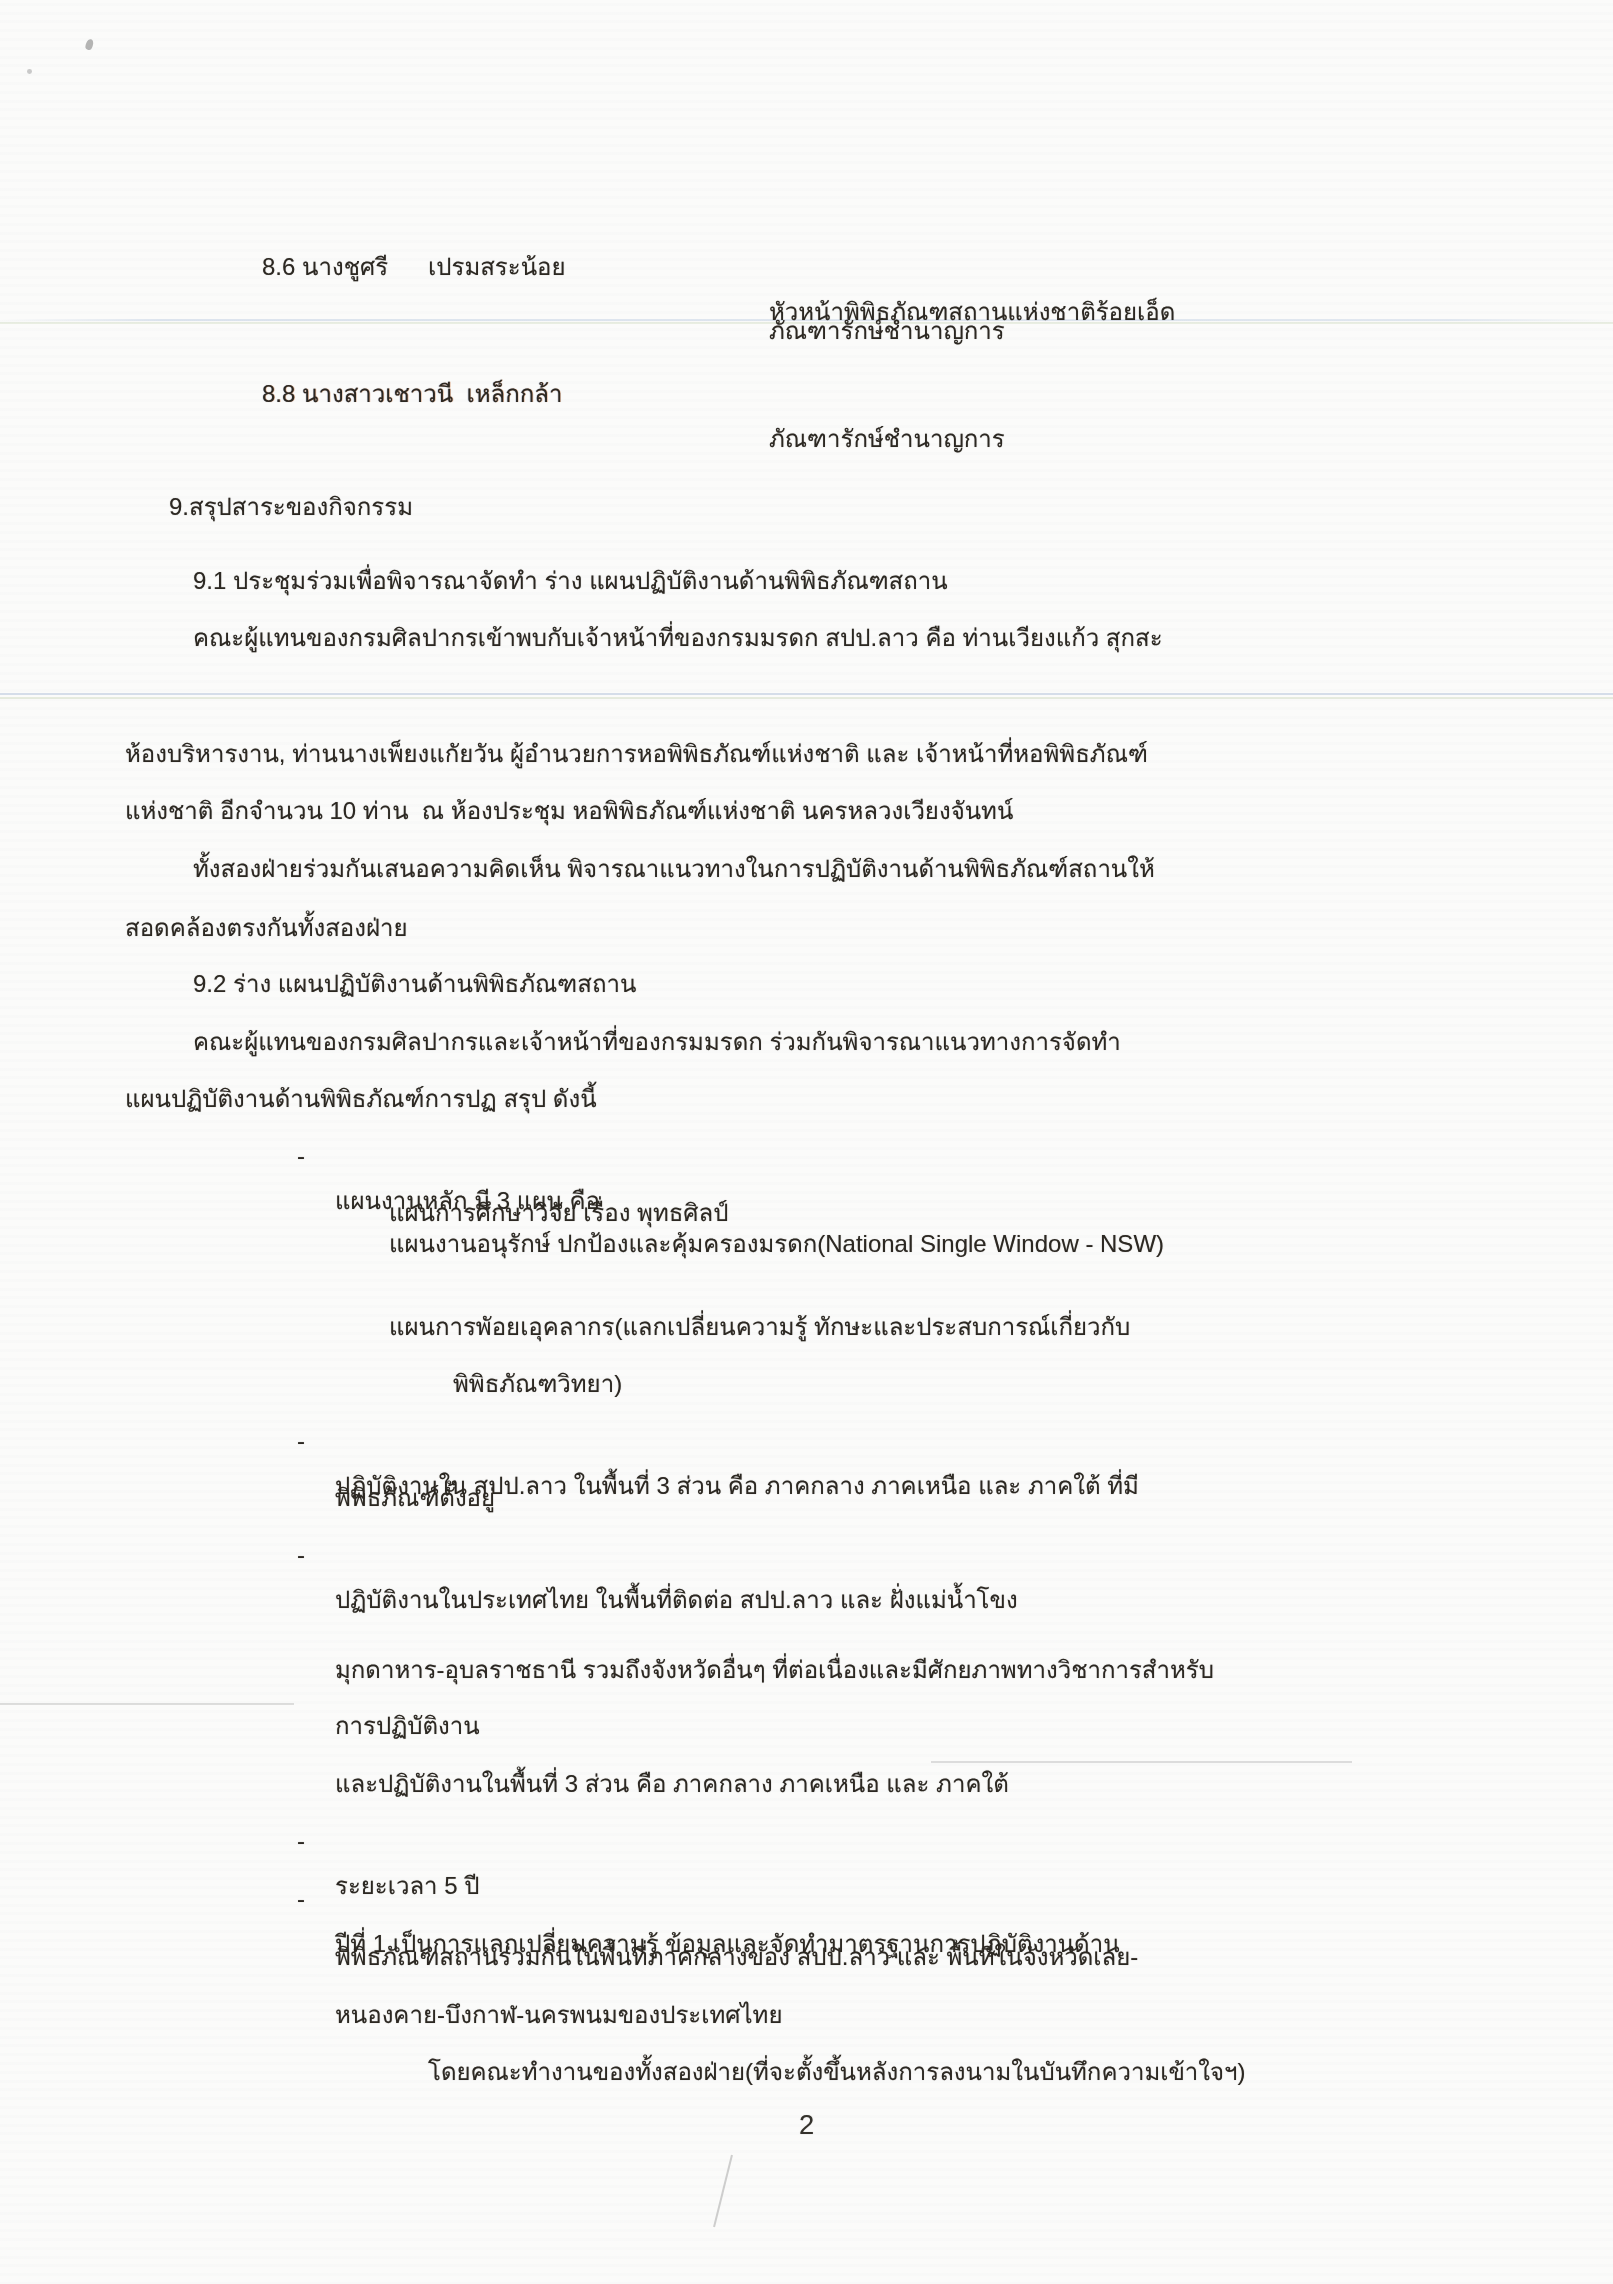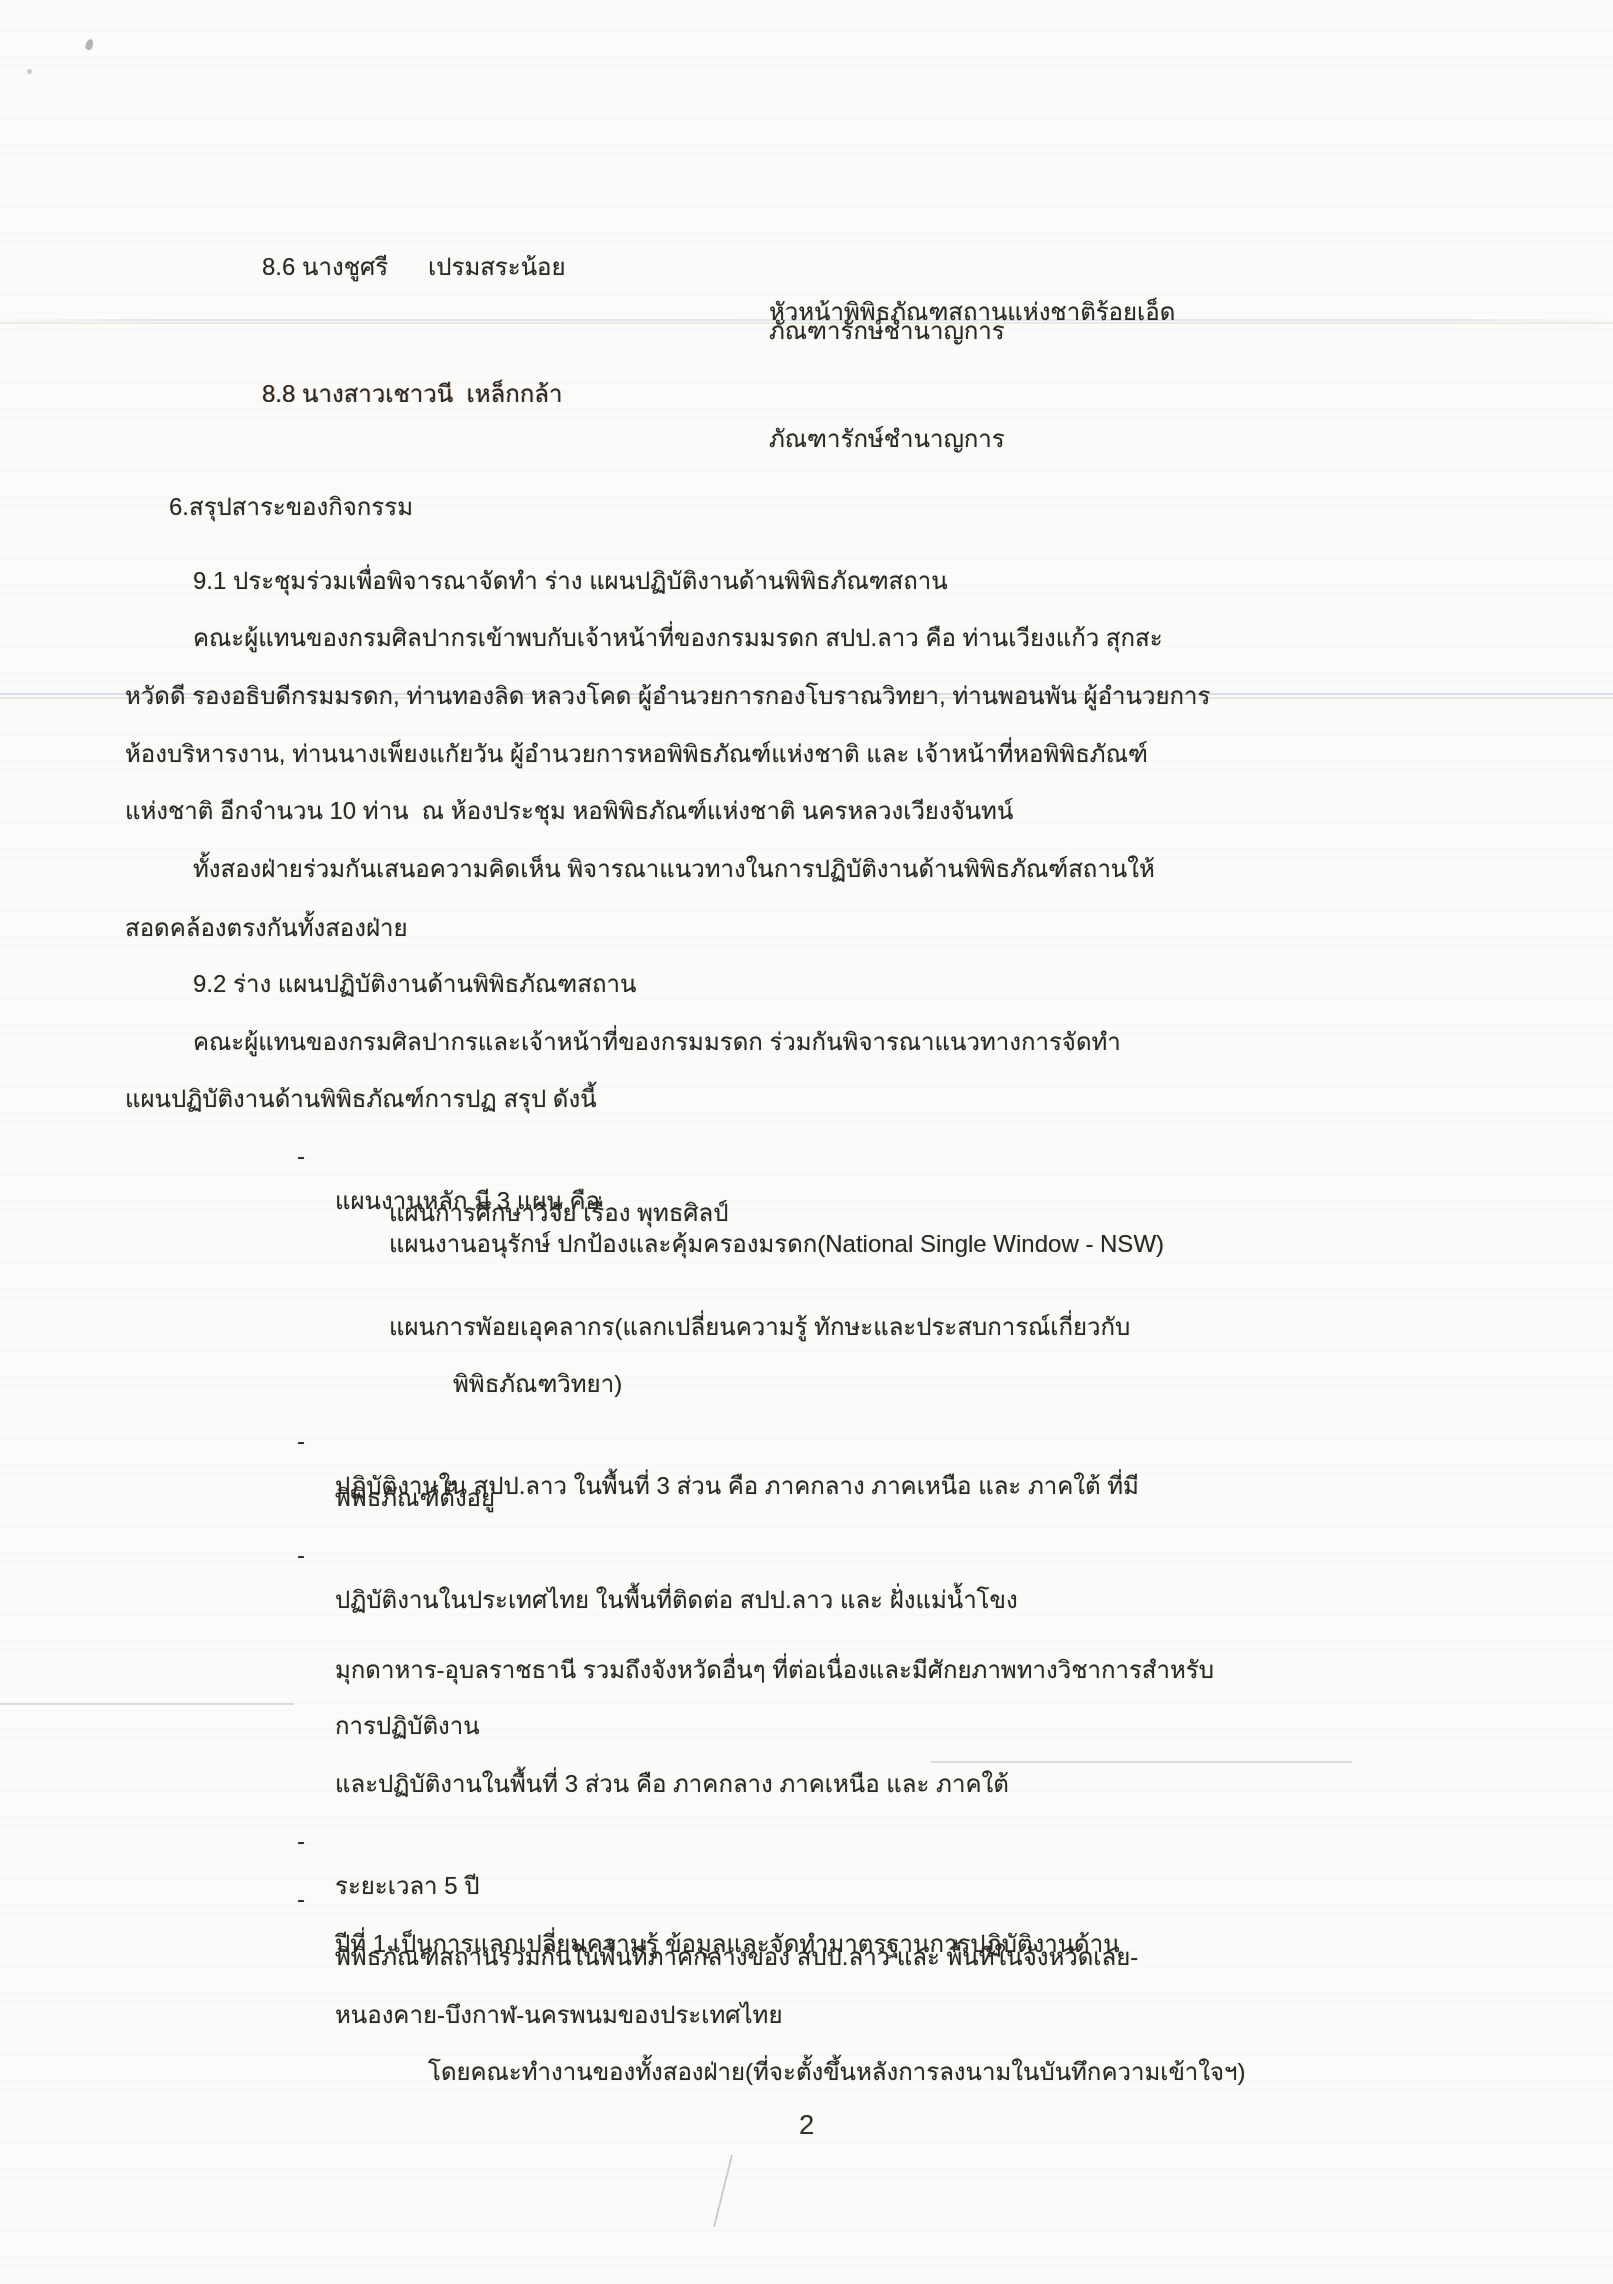--- a/index.html
+++ b/index.html
@@ -47,31 +47,28 @@
   </div>
   <div class="ln" style="top:263px">
     <span class="seg" style="left:769px">ภัณฑารักษ์ชำนาญการ</span>
   </div>
   <div class="ln" style="top:326px">
     <span class="seg warm" style="left:262px">8.8 นางสาวเชาวนี  เหล็กกล้า</span>
     <span class="seg" style="left:769px">ภัณฑารักษ์ชำนาญการ</span>
   </div>
 
   <div class="ln" style="top:439px">
-    <span class="seg" style="left:169px">6.สรุปสาระของกิจกรรม</span>
+    <span class="seg" style="left:169px">9.สรุปสาระของกิจกรรม</span>
   </div>
 
   <div class="ln" style="top:513px">
     <span class="seg" style="left:193px">9.1 ประชุมร่วมเพื่อพิจารณาจัดทำ ร่าง แผนปฏิบัติงานด้านพิพิธภัณฑสถาน</span>
   </div>
   <div class="ln" style="top:570px">
     <span class="seg" style="left:193px">คณะผู้แทนของกรมศิลปากรเข้าพบกับเจ้าหน้าที่ของกรมมรดก สปป.ลาว คือ ท่านเวียงแก้ว สุกสะ</span>
-  </div>
-  <div class="ln" style="top:628px">
-    <span class="seg" style="left:125px">หวัดดี รองอธิบดีกรมมรดก, ท่านทองลิด หลวงโคด ผู้อำนวยการกองโบราณวิทยา, ท่านพอนพัน ผู้อำนวยการ</span>
   </div>
   <div class="ln" style="top:686px">
     <span class="seg" style="left:125px">ห้องบริหารงาน, ท่านนางเพ็ยงแกัยวัน ผู้อำนวยการหอพิพิธภัณฑ์แห่งชาติ และ เจ้าหน้าที่หอพิพิธภัณฑ์</span>
   </div>
   <div class="ln" style="top:743px">
     <span class="seg" style="left:125px">แห่งชาติ อีกจำนวน 10 ท่าน  ณ ห้องประชุม หอพิพิธภัณฑ์แห่งชาติ นครหลวงเวียงจันทน์</span>
   </div>
   <div class="ln" style="top:801px">
     <span class="seg" style="left:193px">ทั้งสองฝ่ายร่วมกันเสนอความคิดเห็น พิจารณาแนวทางในการปฏิบัติงานด้านพิพิธภัณฑ์สถานให้</span>
   </div>

